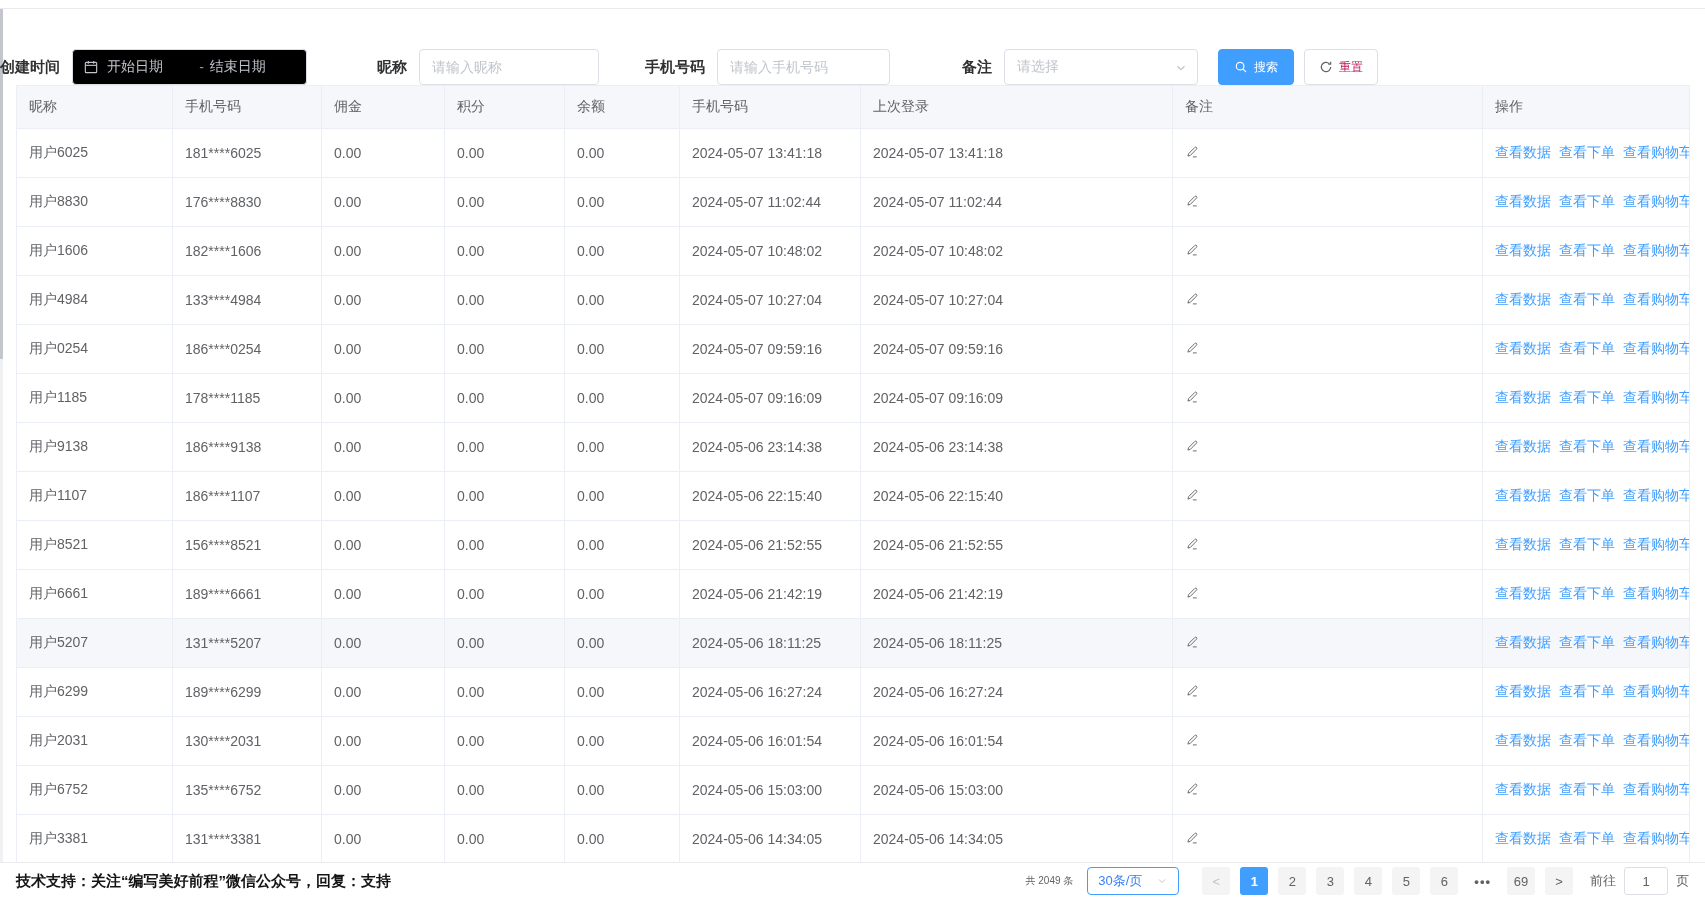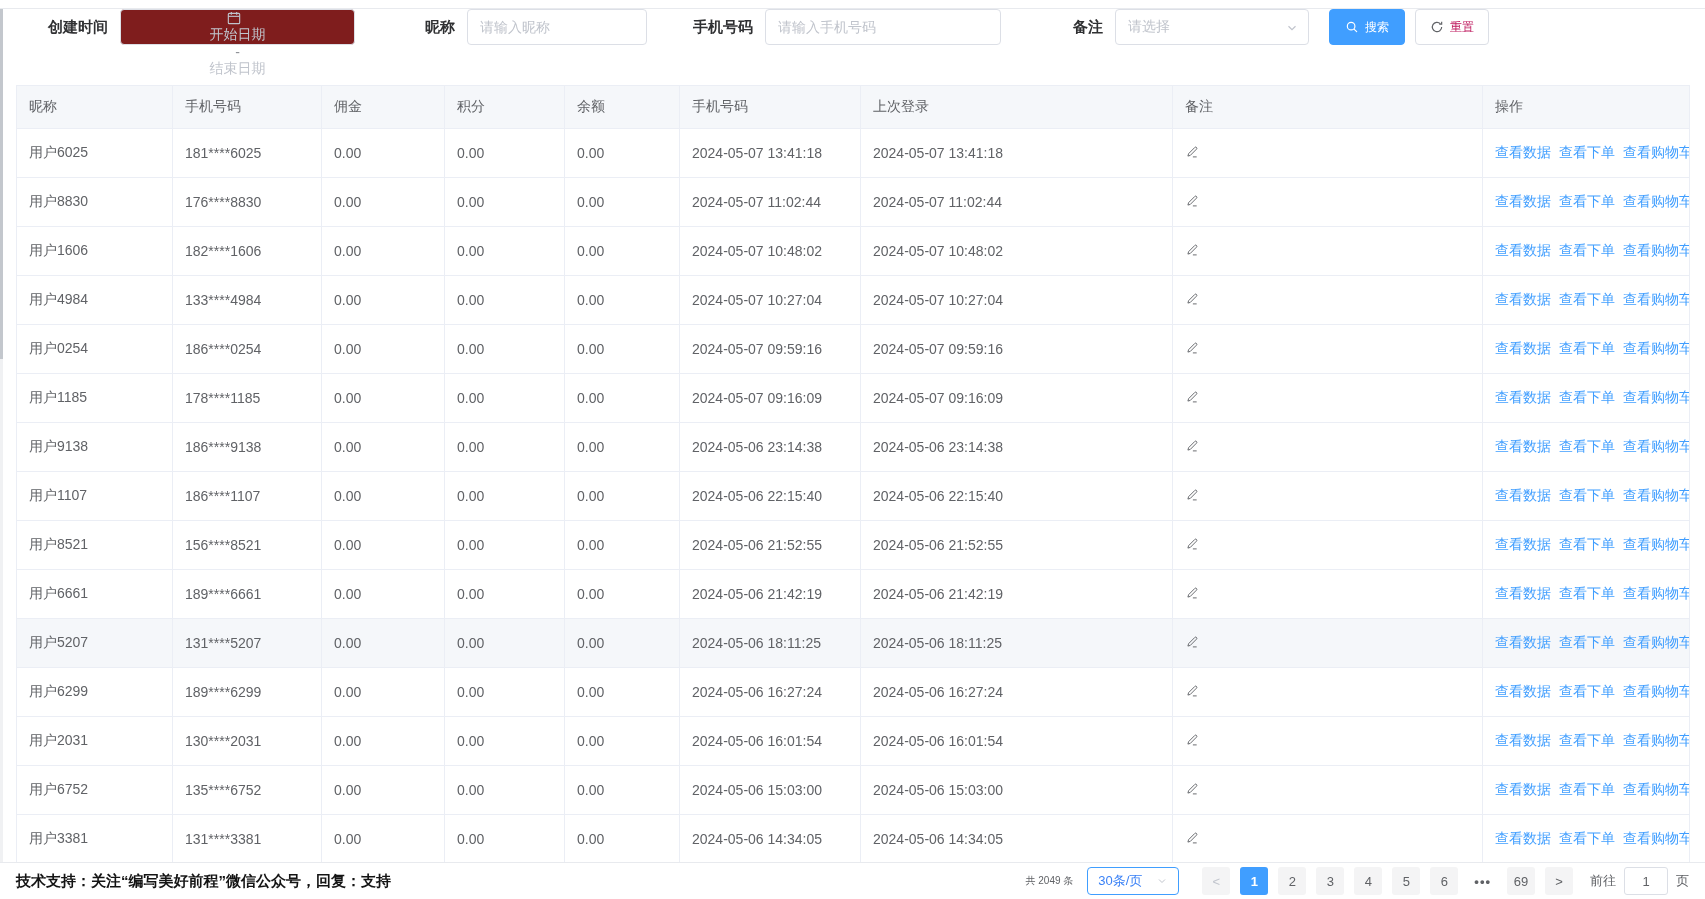--- a/index.html
+++ b/index.html
@@ -8,31 +8,31 @@
     width:1705px; height:899px; position:relative; overflow:hidden;
     background:#ffffff; color:#606266;
     font-family:"Liberation Sans","DejaVu Sans",sans-serif; font-size:14px;
   }
   
   .top-hairline { position:absolute; top:8px; left:0; right:0; height:1px; background:#e8eaee; }
   .left-edge { position:absolute; left:0; top:9px; bottom:0; width:3px; background:#f0f1f3; }
   .left-edge-thumb { position:absolute; left:0; top:0; width:3px; height:350px; background:#c3c7cd; }
 
   
-  .filter-bar { position:absolute; top:9px; left:0; right:0; height:76px; display:flex; align-items:flex-start; padding-left:48px; }
+  .filter-bar { position:absolute; top:9px; left:0; right:0; height:76px; display:flex; align-items:flex-end; }
   .f-item { display:flex; align-items:center; }
   .f-label { font-weight:700; color:#303133; font-size:15px; margin-right:12px; white-space:nowrap; }
-  .date-range { width:235px; height:36px; border:1px solid #dcdfe6; border-radius:4px; display:flex; align-items:center; padding:0 10px; background:#7f1d1d; cursor:pointer;flex-direction:column; }
+  .date-range { width:235px; height:36px; border:1px solid #dcdfe6; border-radius:4px; display:flex; align-items:center; padding:0 10px; background:#000000; cursor:pointer; }
   .date-range .ico { display:flex; margin-right:8px; }
   .dr-text { flex:1; color:#c0c4cc; font-size:14px; }
   .dr-sep { color:#909399; padding:0 6px; }
   .text-input { height:36px; border:1px solid #dcdfe6; border-radius:4px; padding:0 12px; font-size:14px; color:#606266; outline:none; font-family:inherit; }
   .text-input::placeholder { color:#c0c4cc; }
   .input-nick { width:180px; margin-right:0; }
-  .input-phone { width:236px; }
+  .input-phone { width:173px; }
   .select-box { position:relative; width:194px; height:36px; border:1px solid #dcdfe6; border-radius:4px; display:flex; align-items:center; padding:0 30px 0 12px; background:#fff; cursor:pointer; }
   .select-placeholder { color:#c0c4cc; font-size:14px; }
   .select-box .chev { position:absolute; right:9px; top:11px; }
   .gap-a { margin-left:70px; } .gap-b { margin-left:46px; } .gap-c { margin-left:72px; }
   .btn { height:36px; border-radius:4px; font-size:12px; display:inline-flex; align-items:center; gap:6px; cursor:pointer; font-family:inherit; }
   .btn-search { margin-left:20px; padding:0 15px; background:#409eff; border:1px solid #409eff; color:#fff; }
   .btn-reset { margin-left:10px; padding:0 14px; background:#fff; border:1px solid #dcdfe6; color:#be185d; }
 
   
   .table-wrap { position:absolute; top:85px; left:16px; width:1673px; }

